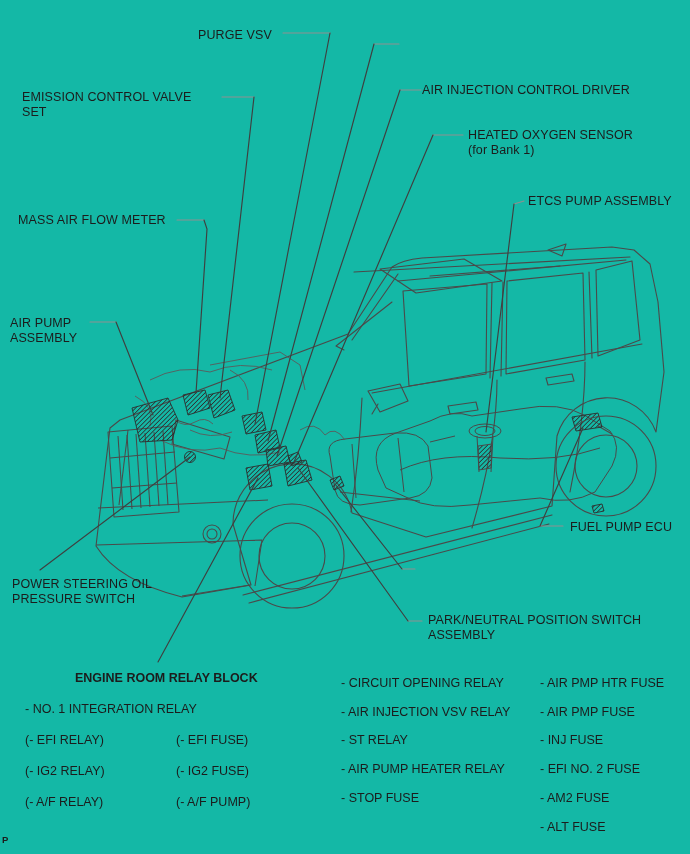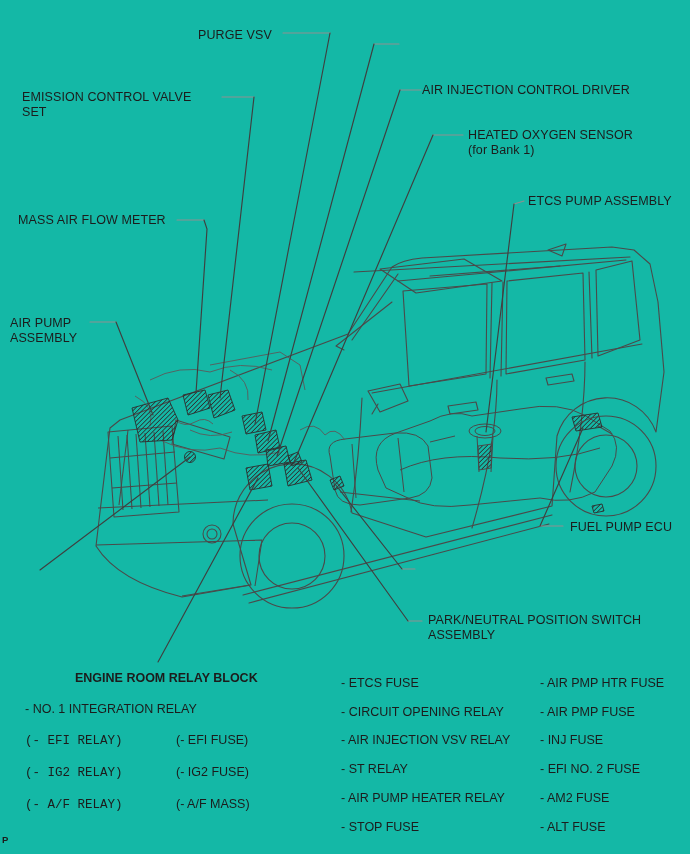--- a/index.html
+++ b/index.html
@@ -11,21 +11,21 @@
   .callout{
     position:absolute;font-size:12.5px;line-height:15px;letter-spacing:0.1px;
     color:#1c1c1c;
   }
   .single{line-height:13px;}
   .list{position:absolute;font-size:12.5px;}
   .list .row{line-height:28.7px;white-space:nowrap;}
   .relayblock{position:absolute;font-size:12.5px;}
   .relayblock .rb-row{line-height:31px;white-space:nowrap;}
   .rb-title{padding-left:50px;font-weight:bold;}
-  .rb-pair span.relay{display:inline-block;width:151px;font-family:Liberation Mono, monospace;}
+  .rb-pair span.relay{display:inline-block;width:151px;}
   #page-marker{position:absolute;left:2px;top:835px;font-size:9.5px;font-weight:bold;line-height:10px;}
 </style>
 </head>
 <body>
 
 <div id="stage">
 
   <svg id="art" width="690" height="854" viewBox="0 0 690 854">
     <defs>
       <pattern id="hatch" width="3.2" height="3.2" patternUnits="userSpaceOnUse" patternTransform="rotate(45)">
@@ -190,40 +190,40 @@
   <div class="callout" style="left:468px;top:128px;width:175px">HEATED OXYGEN SENSOR (for Bank 1)</div>
 
   <div class="callout single" style="left:18px;top:214px;width:165px">MASS AIR FLOW METER</div>
 
   <div class="callout single" style="left:528px;top:195px;width:160px">ETCS PUMP ASSEMBLY</div>
 
   <div class="callout" style="left:10px;top:316px;width:90px">AIR PUMP ASSEMBLY</div>
 
   <div class="callout single" style="left:570px;top:521px;width:115px">FUEL PUMP ECU</div>
 
+  <div class="callout" style="left:12px;top:577px;width:162px">POWER STEERING OIL PRESSURE SWITCH</div>
 
 
   <div class="callout" style="left:428px;top:613px;width:240px">PARK/NEUTRAL POSITION SWITCH ASSEMBLY</div>
 
   <div class="relayblock" style="left:25px;top:663px;width:300px">
     <div class="rb-row rb-title">ENGINE ROOM RELAY BLOCK</div>
     <div class="rb-row">- NO. 1 INTEGRATION RELAY</div>
     <div class="rb-row rb-pair">
       <span class="relay">(- EFI RELAY)</span><span>(- EFI FUSE)</span>
     </div>
     <div class="rb-row rb-pair">
       <span class="relay">(- IG2 RELAY)</span><span>(- IG2 FUSE)</span>
     </div>
     <div class="rb-row rb-pair">
-      <span class="relay">(- A/F RELAY)</span><span>(- A/F MASS)</span>
+      <span class="relay">(- A/F RELAY)</span><span>(- A/F PUMP)</span>
     </div>
   </div>
 
   <div class="list" style="left:341px;top:669px">
-    <div class="row">- ETCS FUSE</div>
     <div class="row">- CIRCUIT OPENING RELAY</div>
     <div class="row">- AIR INJECTION VSV RELAY</div>
     <div class="row">- ST RELAY</div>
     <div class="row">- AIR PUMP HEATER RELAY</div>
     <div class="row">- STOP FUSE</div>
   </div>
 
   <div class="list" style="left:540px;top:669px">
     <div class="row">- AIR PMP HTR FUSE</div>
     <div class="row">- AIR PMP FUSE</div>

